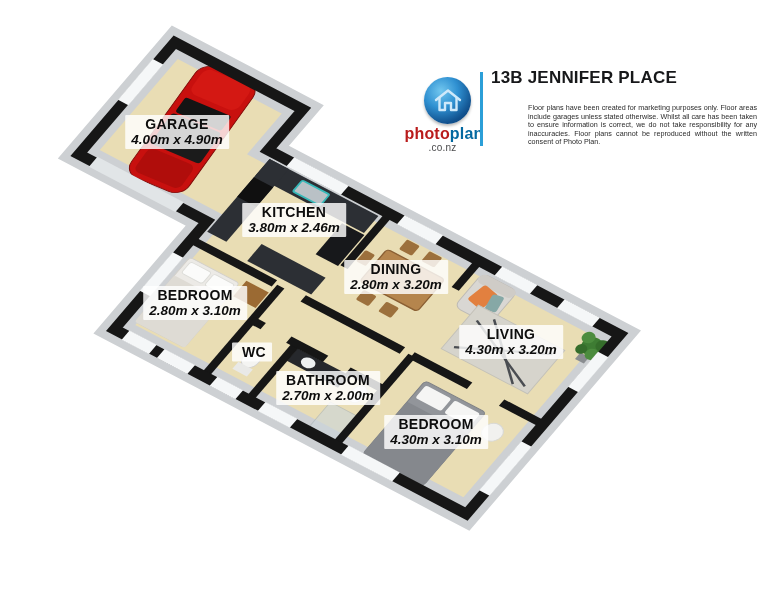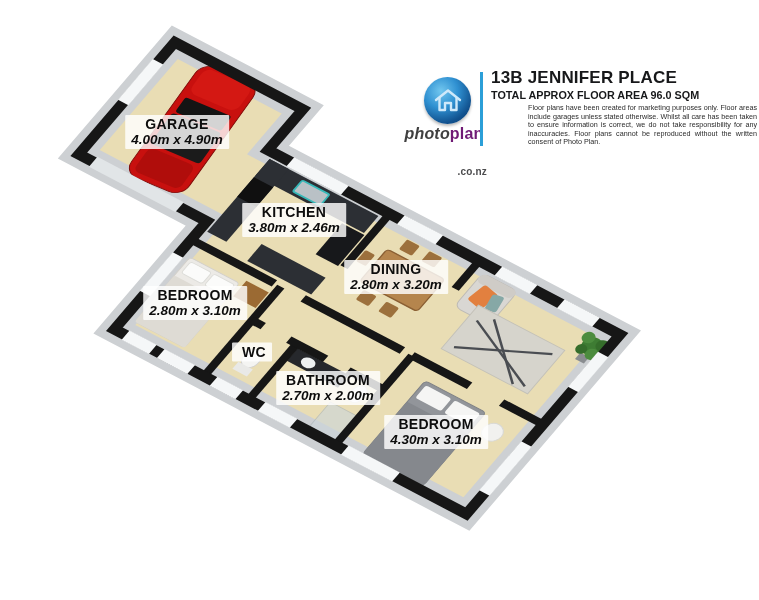--- a/index.html
+++ b/index.html
@@ -18,24 +18,24 @@
   .rl-name{font-size:14px;font-weight:bold;line-height:16px;letter-spacing:.3px;}
   .rl-dims{font-size:13.5px;font-weight:bold;line-height:15px;font-style:italic;}
   .rl-dims:empty{display:none;}
 
   
   .logo-circle{position:absolute;left:424px;top:77px;width:47px;height:47px;border-radius:50%;
                background:radial-gradient(circle at 36% 30%,#72c7ef 0%,#2f90d1 38%,#11518e 72%,#0a3a6c 100%);
                box-shadow:0 2px 3px rgba(0,0,0,0.28);display:flex;align-items:center;justify-content:center;}
   .brand{position:absolute;left:398px;top:126px;width:92px;text-align:center;
          font-size:16px;font-weight:bold;letter-spacing:.2px;line-height:16px;}
-  .brand .b-photo{color:#404040;font-style:italic;}
-  .brand .b-plan{color:#701a75;text-align:right;}
-  .brand .b-suffix{display:block;text-align:right;font-size:10px;color:#4b4b4d;
-                   font-weight:bold;line-height:11px;padding-right:3px;margin-top:24px;}
+  .brand .b-photo{color:#b91c1c;}
+  .brand .b-plan{color:#0369a1;text-align:right;}
+  .brand .b-suffix{display:block;text-align:center;font-size:10px;color:#4b4b4d;
+                   font-weight:normal;line-height:11px;padding-right:3px;}
   .divider{position:absolute;left:480px;top:72px;width:3px;height:74px;background:#2b9fd8;}
   .title{position:absolute;left:491px;top:68px;font-size:17px;font-weight:bold;color:#17181a;
          letter-spacing:.2px;line-height:19px;}
   .subtitle{position:absolute;left:491px;top:89px;font-size:10.8px;font-weight:bold;color:#17181a;}
   .disclaimer{position:absolute;left:491px;top:104px;width:229px;font-size:7.2px;line-height:8.6px;
               color:#2a2a2a;text-align:justify;margin-left:37px;}
 </style>
 </head>
 <body>
 
@@ -178,35 +178,38 @@
 
   </div>
   <div class="room-label" style="left:396px;top:277px;">
     <div class="rl-name">DINING</div>
     <div class="rl-dims">2.80m x 3.20m</div>
   </div>
   <div class="room-label" style="left:328px;top:388px;">
     <div class="rl-name">BATHROOM</div>
     <div class="rl-dims">2.70m x 2.00m</div>
   </div>
+  <div class="room-label" style="left:511px;top:342px;">
+    <div class="rl-name">LIVING</div>
+    <div class="rl-dims">4.30m x 3.20m</div>
+  </div>
   <div class="room-label" style="left:436px;top:432px;">
     <div class="rl-name">BEDROOM</div>
     <div class="rl-dims">4.30m x 3.10m</div>
   </div>
 
   <div class="logo-circle">
     <svg width="28" height="26" viewBox="0 0 28 26">
       <g fill="none" stroke="#cfe9fa" stroke-width="2.4" stroke-linejoin="round" stroke-linecap="round">
         <path d="M2 12 L14 2.5 L26 12"></path>
         <path d="M5.5 10 V22 H11 V15 H17 V22 H22.5 V10"></path>
       </g>
     </svg>
   </div>
   <div class="brand">
     <span class="b-photo">photo</span><span class="b-plan">plan</span>
     <span class="b-suffix">.co.nz</span>
   </div>
   <div class="divider"></div>
   <div class="title">13B JENNIFER PLACE</div>
-  <div class="subtitle">TOTAL APPROX FLOOR AREA 96.0 SQM</div>
   <div class="disclaimer">Floor plans have been created for marketing purposes only. Floor areas include garages unless stated otherwise. Whilst all care has been taken to ensure information is correct, we do not take responsibility for any inaccuracies. Floor plans cannot be reproduced without the written consent of Photo Plan.</div>
 
 </div>
 
 </body></html>

